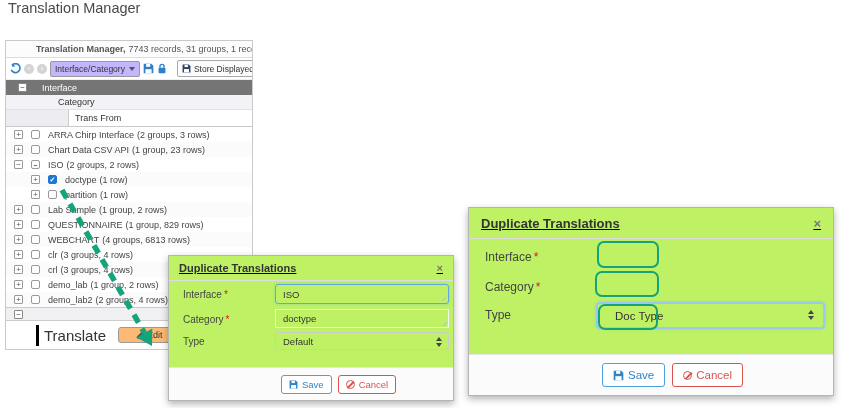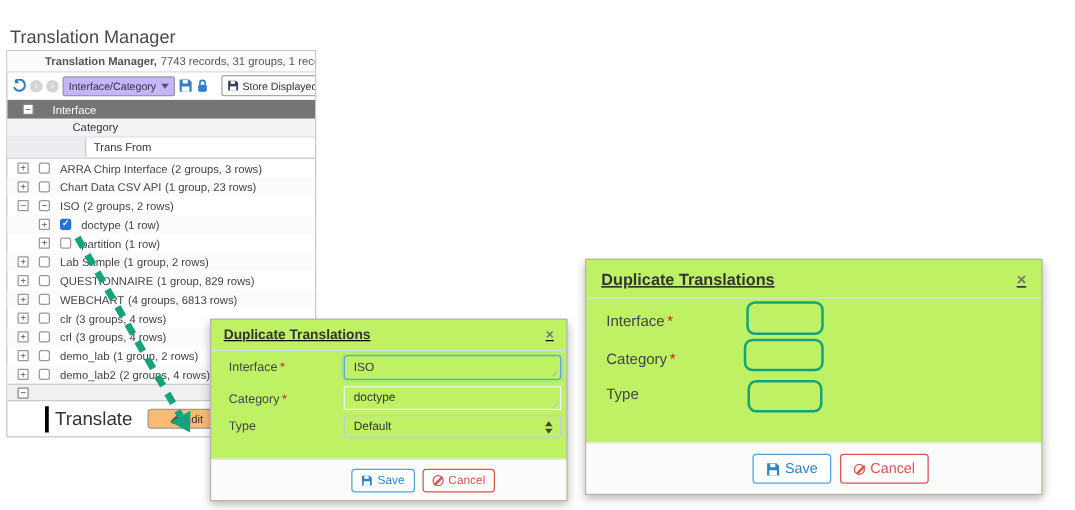--- a/index.html
+++ b/index.html
@@ -1,19 +1,19 @@
 <!DOCTYPE html>
 <html><head>
 <meta charset="utf-8">
 <style>
   * { margin:0; padding:0; box-sizing:border-box; }
   body { background:#fff; font-family:"Liberation Sans", sans-serif; }
   #page { position:relative; width:860px; height:408px; background:#fff; overflow:hidden; }
 
-  .page-title { position:absolute; left:8px; top:22px; font-size:14.5px; color:#4a4a4a; }
+  .page-title { position:absolute; left:8px; top:0; font-size:14.5px; color:#4a4a4a; }
 
   
   .panel { position:absolute; left:5px; top:40px; width:248px; background:#fff;
            border:1px solid #c9c9c9; }
   .caption { height:17px; display:flex; align-items:center; padding-left:6px;
              font-size:9px; color:#555; background:#fcfcfc; border-bottom:1px solid #ddd;
              white-space:nowrap; overflow:hidden; }
   .caption b { margin-right:3px;margin-left:24px; }
 
   .tbar { height:22px; display:flex; align-items:center; gap:3px; padding:0 3px;
@@ -344,20 +344,27 @@
     </div>
     <span class="fld-label f-int">
       <span>Interface</span><span class="star">*</span>
     </span>
     <span class="fld-label f-cat">
       <span>Category</span><span class="star">*</span>
     </span>
     <span class="fld-label f-typ">
       <span>Type</span><span class="star"></span>
     </span>
+    <div class="sel">
+      <span>Doc Type</span>
+      <span class="updown" style="right:9px; top:6px;">
+          <span class="tup"></span>
+          <span class="tdn"></span>
+        </span>
+    </div>
     <div class="dlg-f">
       <span class="obtn save">
         <svg class="ic" width="11" height="11" viewBox="0 0 16 16">
           <path d="M1 1 h11 l3 3 v11 h-14 z" fill="#2f84c7"></path>
           <rect x="4.5" y="1.5" width="6" height="4" fill="#fff"></rect>
           <rect x="3.5" y="9" width="9" height="6" fill="#fff"></rect>
         </svg>
         <span>Save</span>
       </span>
       <span class="obtn cancel">

